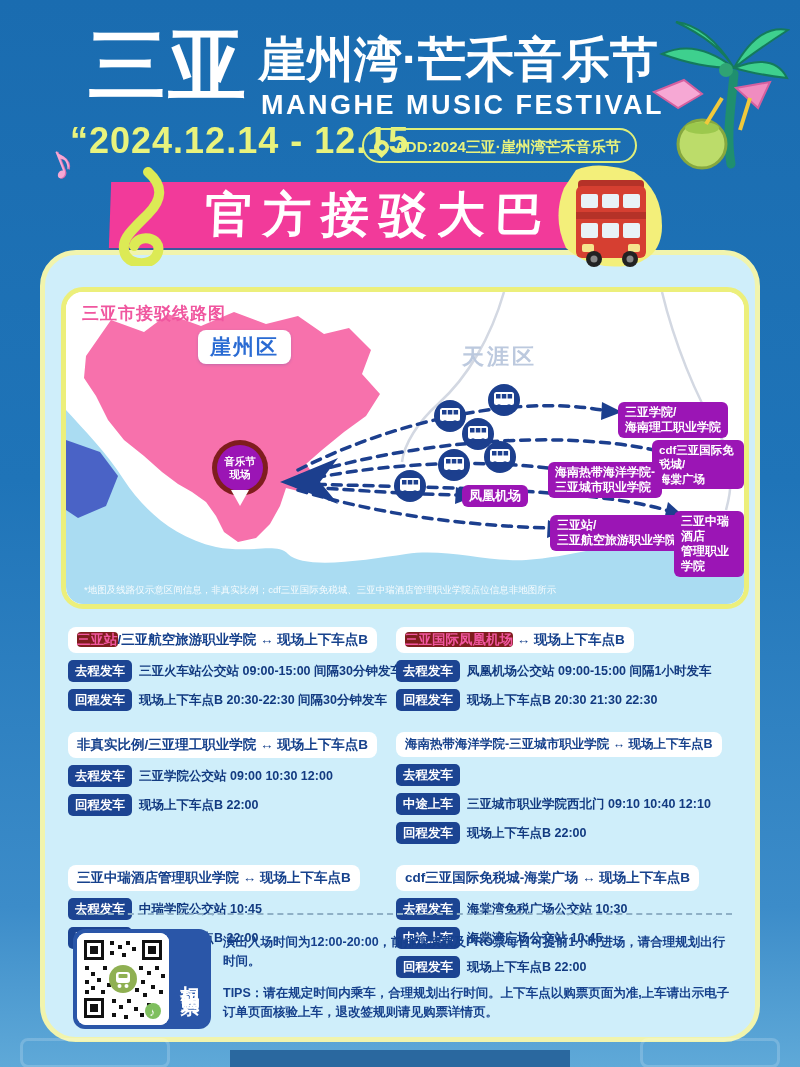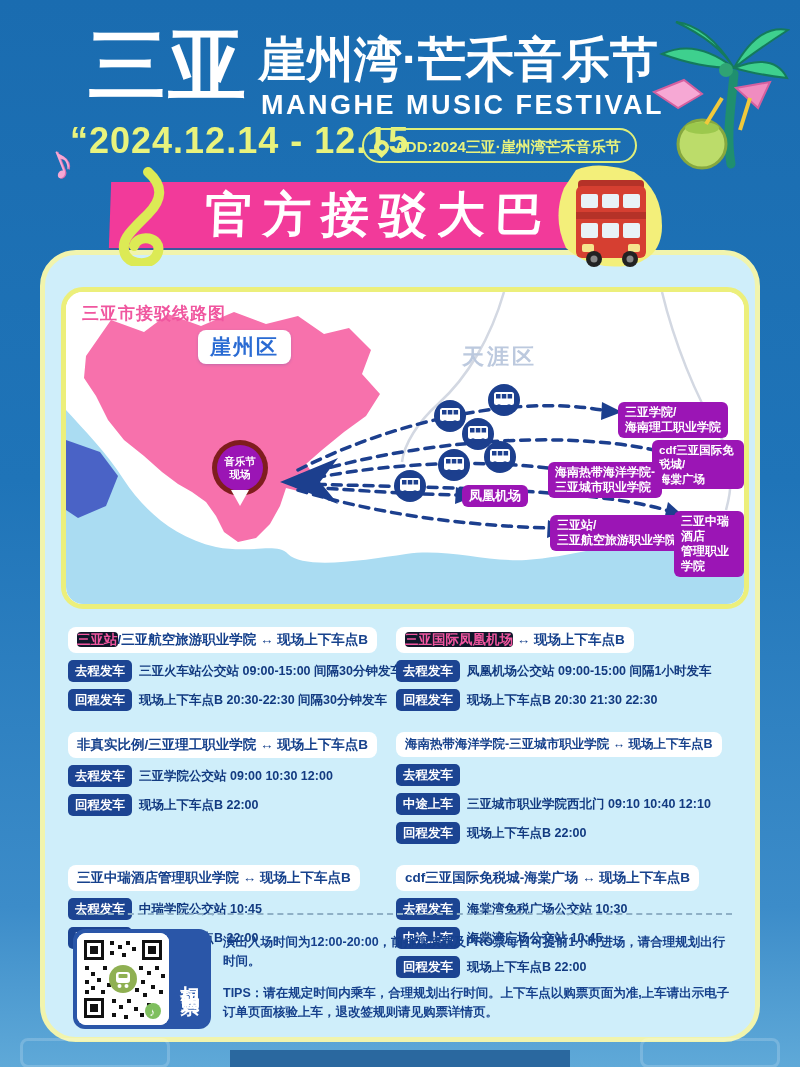--- a/index.html
+++ b/index.html
@@ -62,21 +62,21 @@
   .stop-4 { left:484px; top:223px; }
   .stop-5 { left:608px; top:219px; }
   .map-footnote { position:absolute; left:18px; bottom:7px; color:rgba(255,255,255,.9); font-size:9.5px; }
 
   
   .routes { position:absolute; left:23px; top:372px; width:676px; display:grid;
             grid-template-columns:328px 348px; row-gap:21px; }
   .route-title { display:inline-block; background:#fff; border-radius:8px; padding:4px 9px;
                  color:#16418c; font-weight:900; font-size:13.5px; white-space:nowrap; }
   .route.small-title .route-title { font-size:12.5px; }
-  .hl { color:#f0569f; background:#0f172a; border-radius:4px; }
+  .hl { color:#f0569f; background:#7f1d1d; border-radius:4px; }
   .route-row { margin-top:7px; display:flex; align-items:center; gap:7px; }
   .badge { background:#1c4492; color:#fff; font-weight:bold; font-size:12.5px; padding:2.5px 7px;
            border-radius:5px; white-space:nowrap; }
   .row-text { color:#123a80; font-weight:bold; font-size:12.5px; white-space:nowrap; }
 
   .dash-sep { position:absolute; left:33px; top:658px; width:654px; border-top:2px dashed #8fb0c6; }
 
   
   .footer { position:absolute; left:28px; top:674px; width:664px; display:flex; gap:12px; align-items:flex-start; }
   .qr-unit { display:flex; background:#2a56a8; border-radius:12px; padding:4px; gap:4px; flex:0 0 auto; }
@@ -254,20 +254,21 @@
       <div class="stop stop-1">cdf三亚国际免税城/
 海棠广场</div>
       <div class="stop stop-2">海南热带海洋学院-
 三亚城市职业学院</div>
       <div class="stop stop-3">凤凰机场</div>
       <div class="stop stop-4">三亚站/
 三亚航空旅游职业学院</div>
       <div class="stop stop-5">三亚中瑞酒店
 管理职业学院</div>
 
+      <div class="map-footnote">*地图及线路仅示意区间信息，非真实比例；cdf三亚国际免税城、三亚中瑞酒店管理职业学院点位信息非地图所示</div>
     </div>
 
     <div class="routes">
 
       <div class="route">
         <div class="route-title"><span class="hl">三亚站</span><span>/三亚航空旅游职业学院 ↔ 现场上下车点B</span></div>
         <div class="route-row">
             <span class="badge">去程发车</span>
             <span class="row-text">三亚火车站公交站 09:00-15:00 间隔30分钟发车</span>
           </div>

